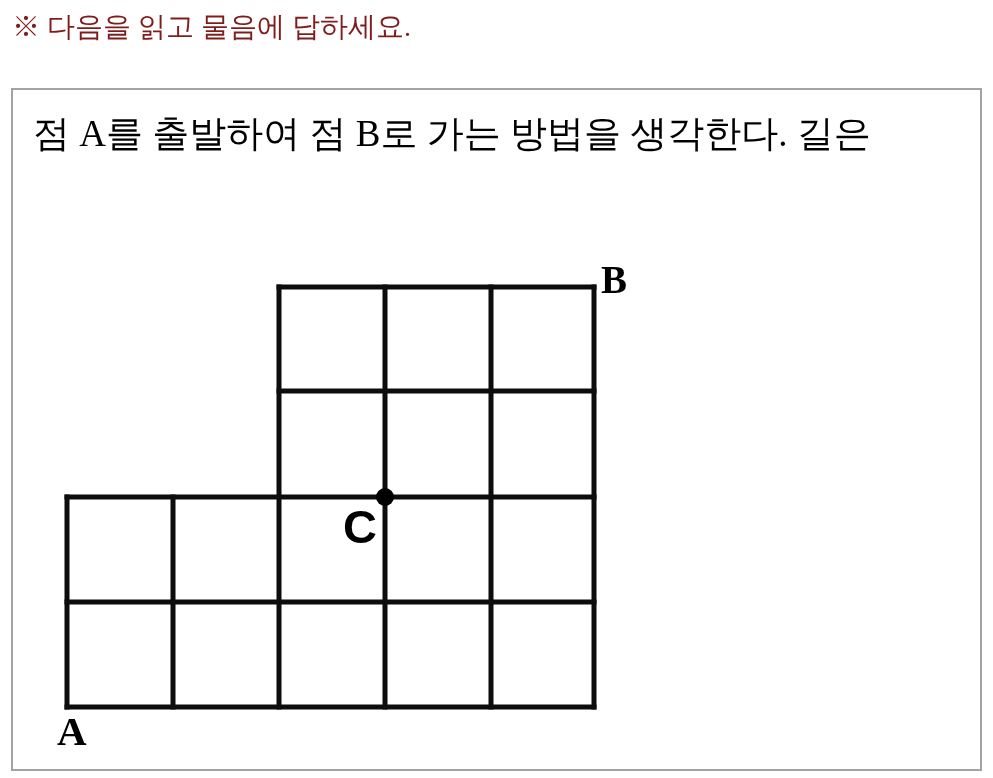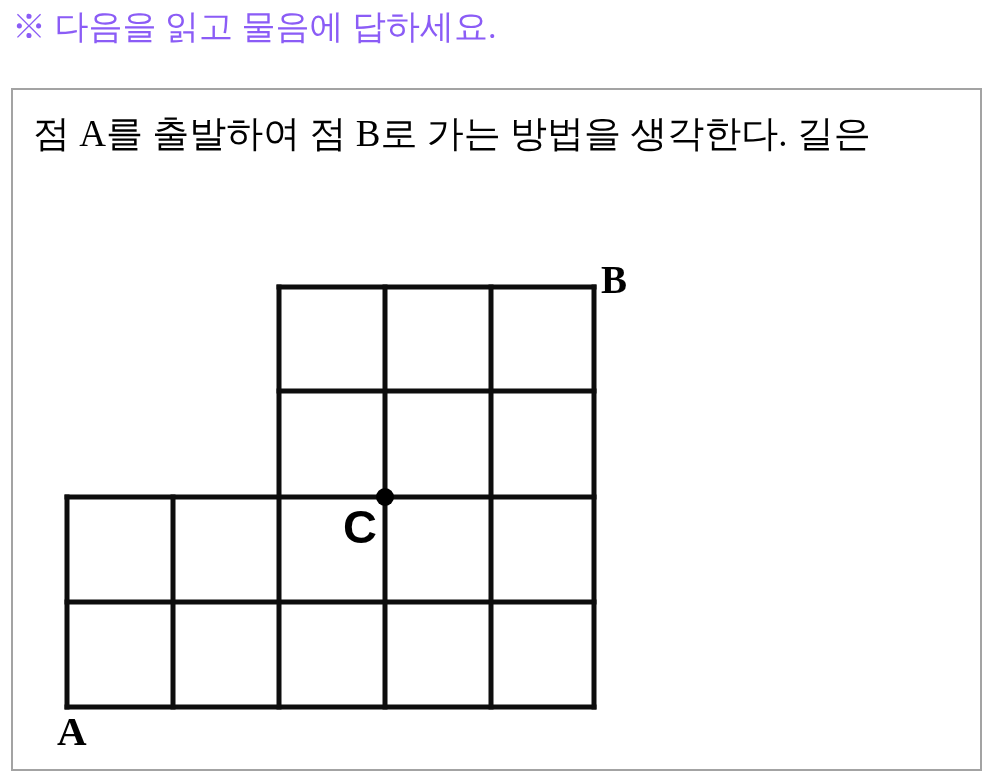--- a/index.html
+++ b/index.html
@@ -13,25 +13,25 @@
     height: 778px;
     background: #ffffff;
     overflow: hidden;
     font-family: "Liberation Serif", "DejaVu Serif", serif;
     color: #000000;
   }
   .instruction-heading {
     position: absolute;
     left: 12px;
     top: 3px;
-    font-size: 34px;
+    font-size: 28px;
     line-height: 48px;
     letter-spacing: 0px;
     white-space: nowrap;
-    color: #8b5cf6;
+    color: #7f1d1d;
   }
   .problem-box {
     position: absolute;
     left: 11px;
     top: 88px;
     width: 971px;
     height: 683px;
     box-sizing: border-box;
     border: 2px solid #a3a3a3;
     background: #ffffff;

